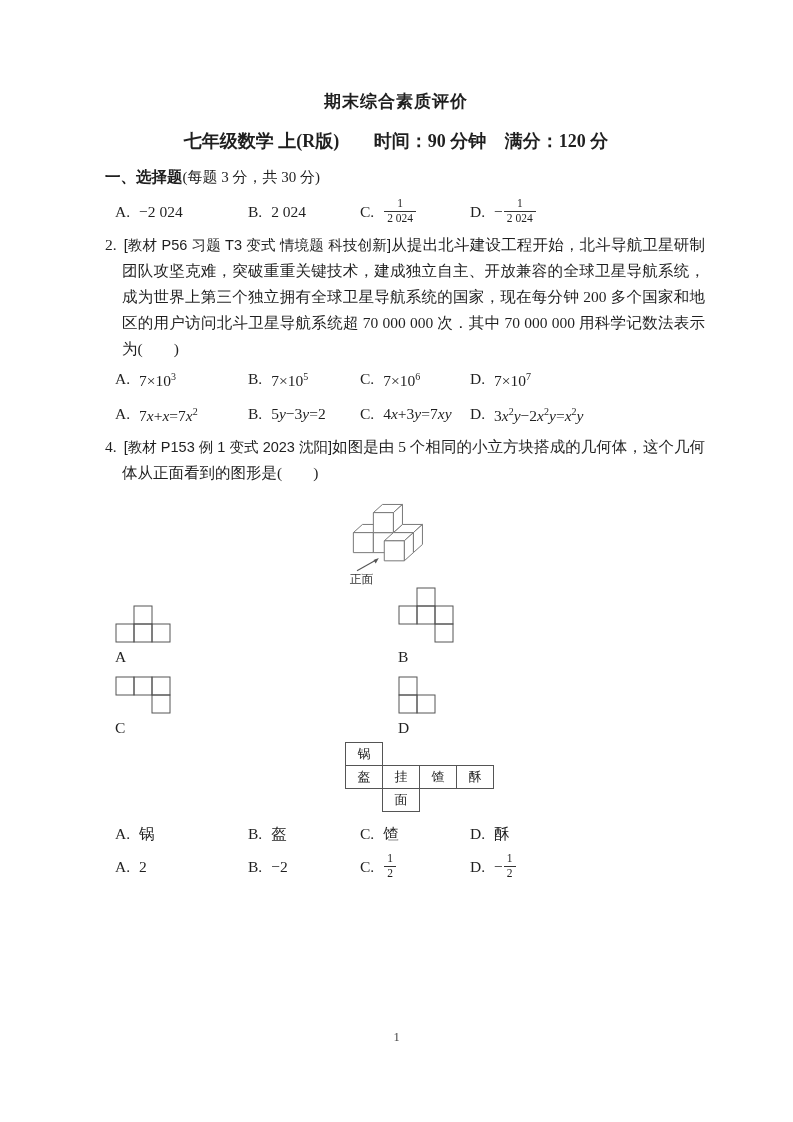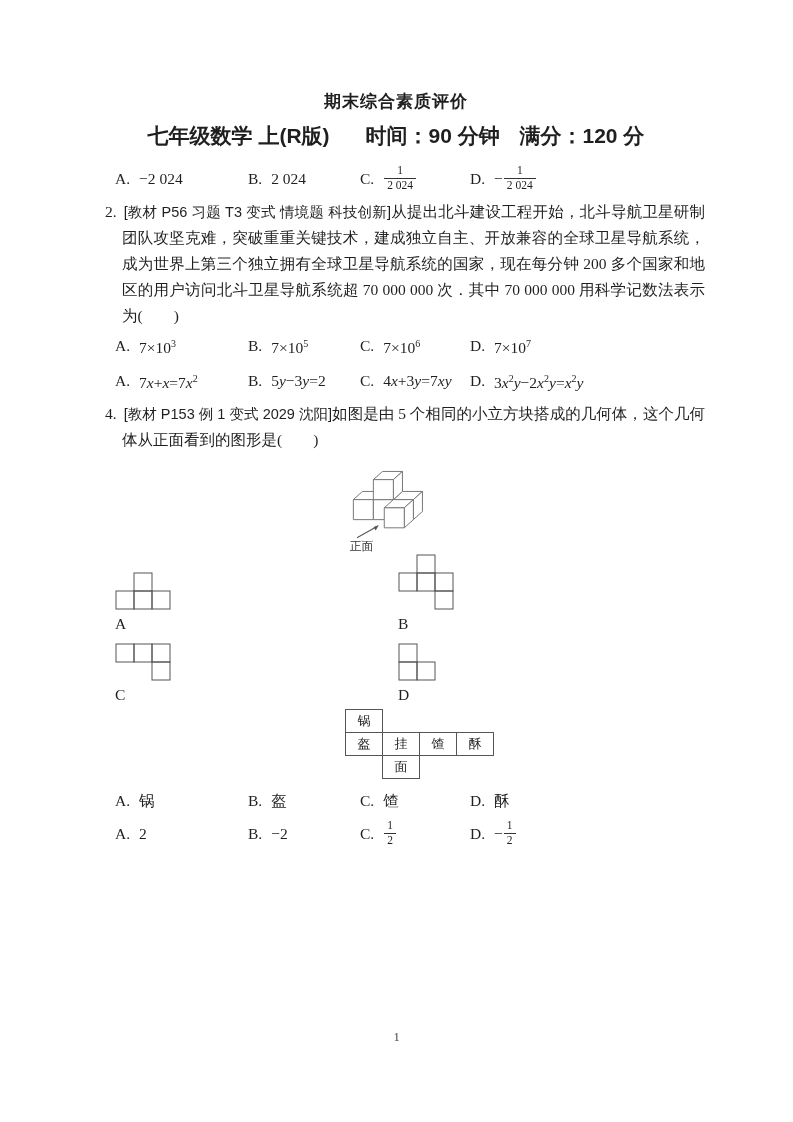--- a/index.html
+++ b/index.html
@@ -7,25 +7,25 @@
   body {
     width: 793px; height: 1122px; overflow: hidden; position: relative;
     background: #ffffff; color: #1f1f1f;
     font-family: "Liberation Serif", "DejaVu Serif", serif;
     font-size: 15.5px;
   }
   .sheet { padding: 90px 88px 0 105px; }
   .centerline { text-align: center; margin-left: -18px; }
   .title {
     font-family: Liberation Serif, serif;
-    font-weight: bold; font-size: 17px; letter-spacing: 1px; margin-bottom: 9px;
+    font-weight: bold; font-size: 17px; letter-spacing: 1px; margin-bottom: 16px;
   }
   .subtitle {
-    font-family: Liberation Sans, sans-serif;
-    font-weight: bold; font-size: 21px; margin-bottom: 14px;
+    font-family: Liberation Serif, serif;
+    font-weight: bold; font-size: 18px; margin-bottom: 14px;
   }
   .subtitle .gap-lg { margin-left: 30px; }
   .subtitle .gap-sm { margin-left: 14px; }
   .section { margin-bottom: 9px; }
   .sec-title { font-family: "Liberation Sans", "DejaVu Sans", sans-serif; font-weight: bold; font-size: 15.5px; }
   .sec-note { font-size: 15px; }
   .q { line-height: 26px; text-align: justify; padding-left: 17px; text-indent: -17px; }
   .q-num { margin-right: 7px; }
   .tag { font-family: "Liberation Sans", "DejaVu Sans", sans-serif; font-size: 14.5px; }
   .options {
@@ -61,20 +61,23 @@
 <div class="sheet">
 
   <div class="title centerline">期末综合素质评价</div>
 
   <div class="subtitle centerline">
     <span>七年级数学 上(R版)</span>
     <span class="gap-lg">时间：90 分钟</span>
     <span class="gap-sm">满分：120 分</span>
   </div>
 
+  <div class="section">
+    <span class="sec-title">一、选择题</span><span class="sec-note">(每题 3 分，共 30 分)</span>
+  </div>
 
   <div class="options">
     <span class="opt">
         <span class="opt-label">A.</span>
         <span>−2&nbsp;024</span>
       </span>
     <span class="opt">
         <span class="opt-label">B.</span>
         <span>2&nbsp;024</span>
       </span>
@@ -131,21 +134,21 @@
         <span class="opt-label">C.</span>
         <span>4<i>x</i>+3<i>y</i>=7<i>xy</i></span>
       </span>
     <span class="opt">
         <span class="opt-label">D.</span>
         <span>3<i>x</i><sup>2</sup><i>y</i>−2<i>x</i><sup>2</sup><i>y</i>=<i>x</i><sup>2</sup><i>y</i></span>
       </span>
   </div>
 
   <div class="q">
-    <span class="q-num">4.</span><span class="tag">[教材 P153 例 1 变式 2029 沈阳]</span><span>如图是由 5 个相同的小立方块搭成的几何体，这个几何体从正面看到的图形是(　　)</span>
+    <span class="q-num">4.</span><span class="tag">[教材 P153 例 1 变式 2023 沈阳]</span><span>如图是由 5 个相同的小立方块搭成的几何体，这个几何体从正面看到的图形是(　　)</span>
   </div>
 
   <svg class="cube-fig" width="100" viewBox="0 0 110 106" xmlns="http://www.w3.org/2000/svg">
     <g fill="#ffffff" stroke="#787878" stroke-width="1.1" stroke-linejoin="round">
       <polygon points="18,48 40,48 50,39 28,39"></polygon>
         <polygon points="40,48 50,39 50,61 40,70"></polygon>
         <rect x="18" y="48" width="22" height="22"></rect>
       <polygon points="40,48 62,48 72,39 50,39"></polygon>
         <polygon points="62,48 72,39 72,61 62,70"></polygon>
         <rect x="40" y="48" width="22" height="22"></rect>

